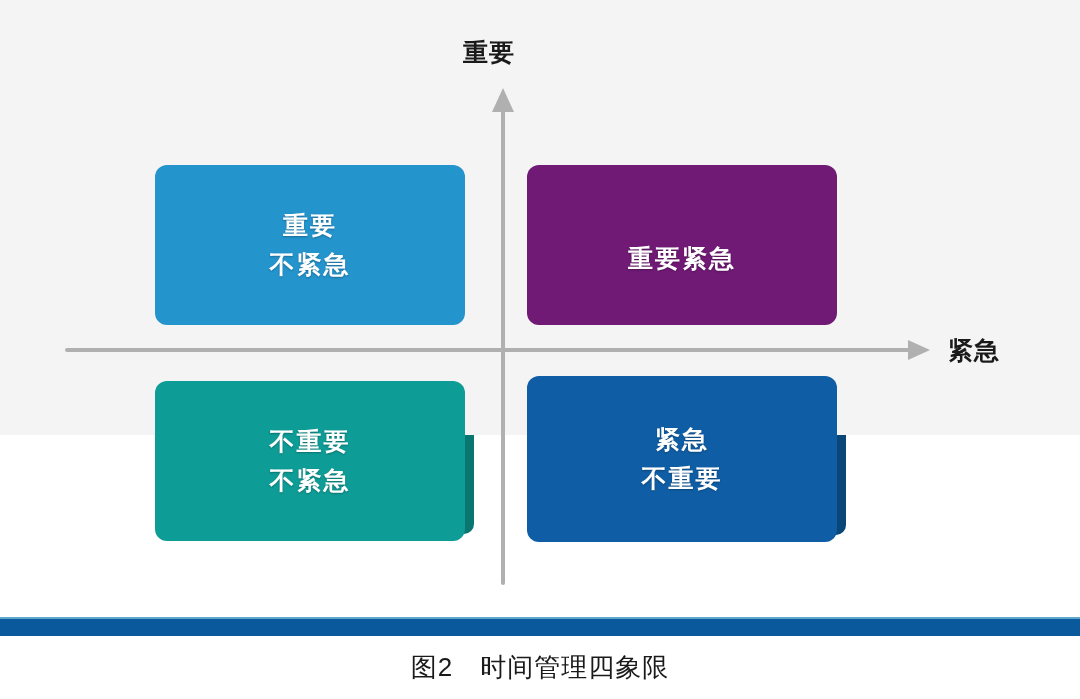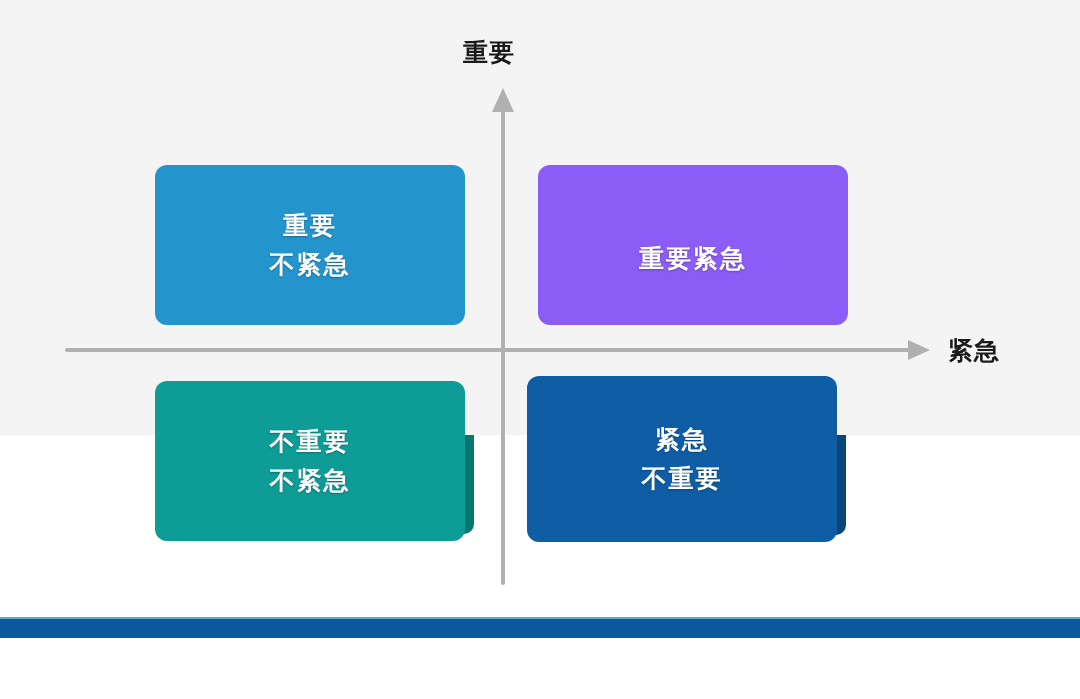--- a/index.html
+++ b/index.html
@@ -131,22 +131,21 @@
     background: #2494cd;
   }
   .quadrant-important-not-urgent::after { background: #1b6f9c; }
 
   
   .quadrant-important-urgent {
     left: 527px;
     top: 165px;
     width: 310px;
     height: 160px;
-    background: #8b5cf6;
-    margin-left: 11px;
+    background: #701a75;
   }
   .quadrant-important-urgent::after { background: #7c8905; }
 
   
   .quadrant-not-important-not-urgent {
     left: 155px;
     top: 381px;
     width: 310px;
     height: 160px;
     background: #0e9c96;
@@ -227,14 +226,17 @@
 
     <div class="quadrant quadrant-urgent-not-important">
       <span class="q-line">紧急</span>
       <span class="q-line">不重要</span>
     </div>
 
   </div>
 
   <div class="separator-bar"></div>
 
+  <div class="caption-area">
+    <span class="caption-text">图2　时间管理四象限</span>
+  </div>
 
 </div>
 
 </body></html>

